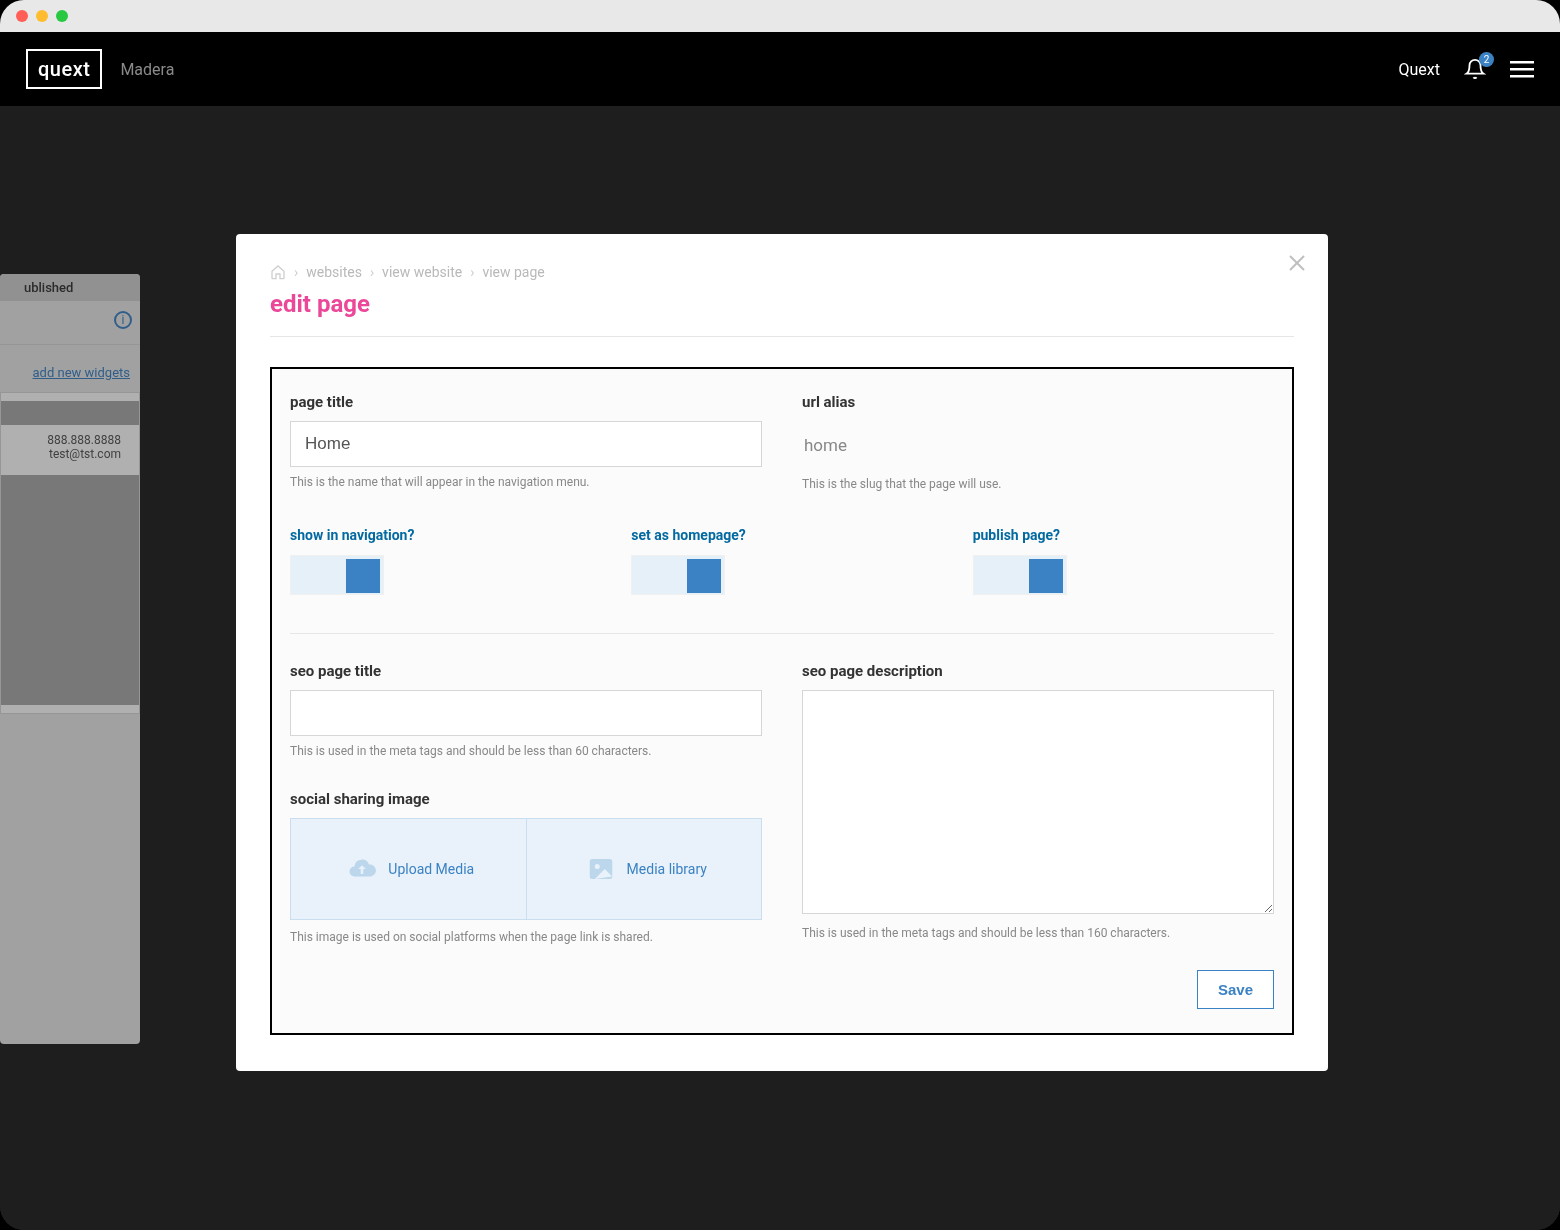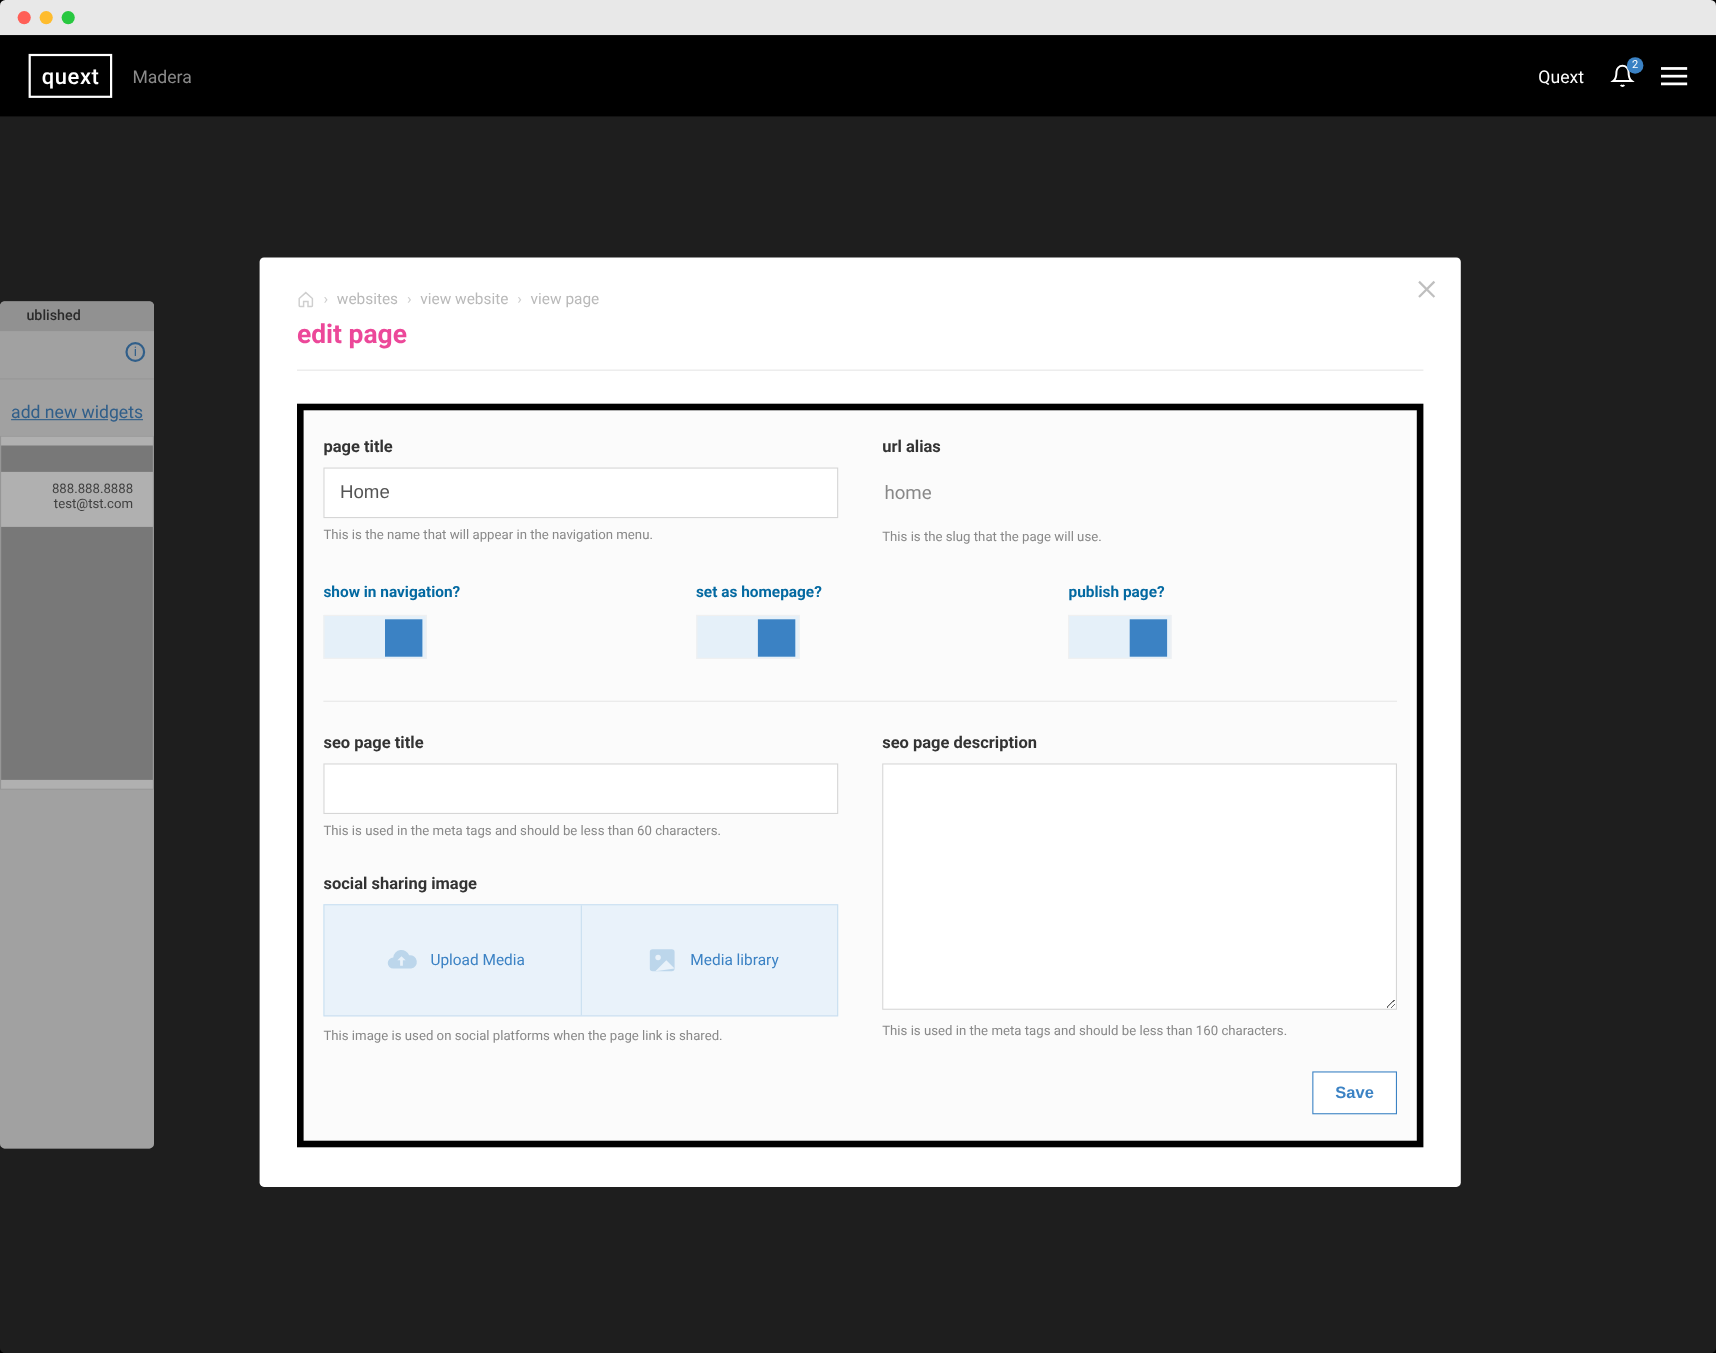--- a/index.html
+++ b/index.html
@@ -8,21 +8,21 @@
   background: #000;
   width: 1560px;
   height: 1230px;
   overflow: hidden;
   position: relative;
 }
 .window-frame {
   width: 1560px;
   height: 1230px;
   background: #1e1e1e;
-  border-radius: 5px;
+  border-radius: 24px;
   overflow: hidden;
 }
 .titlebar {
   height: 32px;
   background: #e8e8e8;
   display: flex;
   align-items: center;
   padding: 0 16px;
 }
 .traffic-lights { display: flex; gap: 8px; }
@@ -107,21 +107,21 @@
   right: 8px;
   top: 10px;
   width: 18px; height: 18px;
   border: 2px solid #3b82c4;
   border-radius: 50%;
   color: #3b82c4;
   font-size: 12px;
   display:flex;align-items:center;justify-content:center;
 }
 .bg-peek .link-row { padding: 20px 10px 8px; text-align:right;}
-.bg-peek .link-row a { color: #3b82c4; font-size:16px; text-decoration: underline;}
+.bg-peek .link-row a { color: #3b82c4; font-size:13px; text-decoration: underline;}
 .bg-peek .card {
   margin: 4px 0 0 0;
   background: #fff;
   border: 1px solid #d8d8d8;
   padding: 8px 0;
 }
 .bg-peek .card .gray-bar {
   background: #aaa;
   height: 24px;
   margin: 0 0 8px 0;
@@ -165,21 +165,21 @@
 .modal-title {
   color: #ec4899;
   font-size: 24px;
   font-weight: 700;
   margin-bottom: 18px;
 }
 .hr { border: none; border-top: 1px solid #e6e6e6; margin-bottom: 30px; }
 
 .form-panel {
   background: #fbfbfb;
-  border: 6px solid #000000;
+  border: 2px solid #000000;
   padding: 24px 18px 24px;
 }
 .form-row {
   display: flex;
   gap: 40px;
 }
 .col { flex: 1; }
 .field-label {
   font-weight: 700;
   font-size: 15px;

